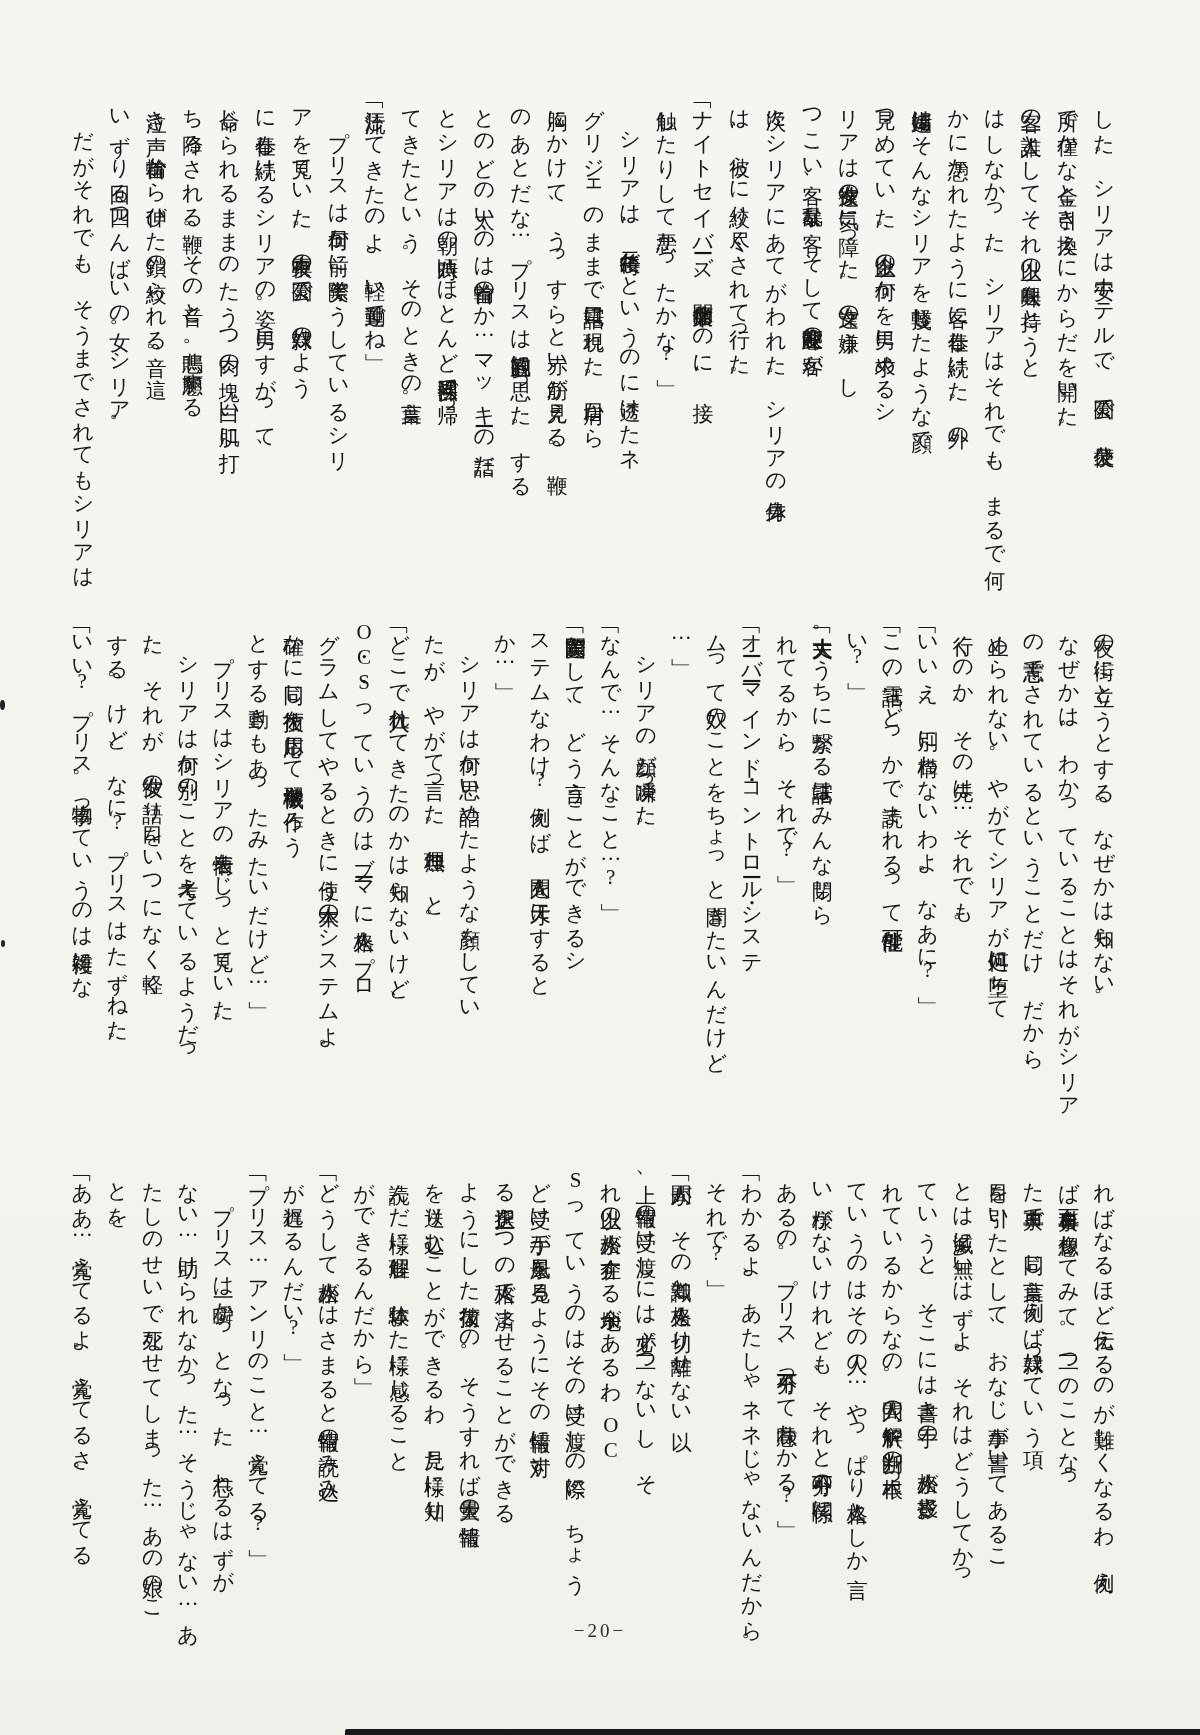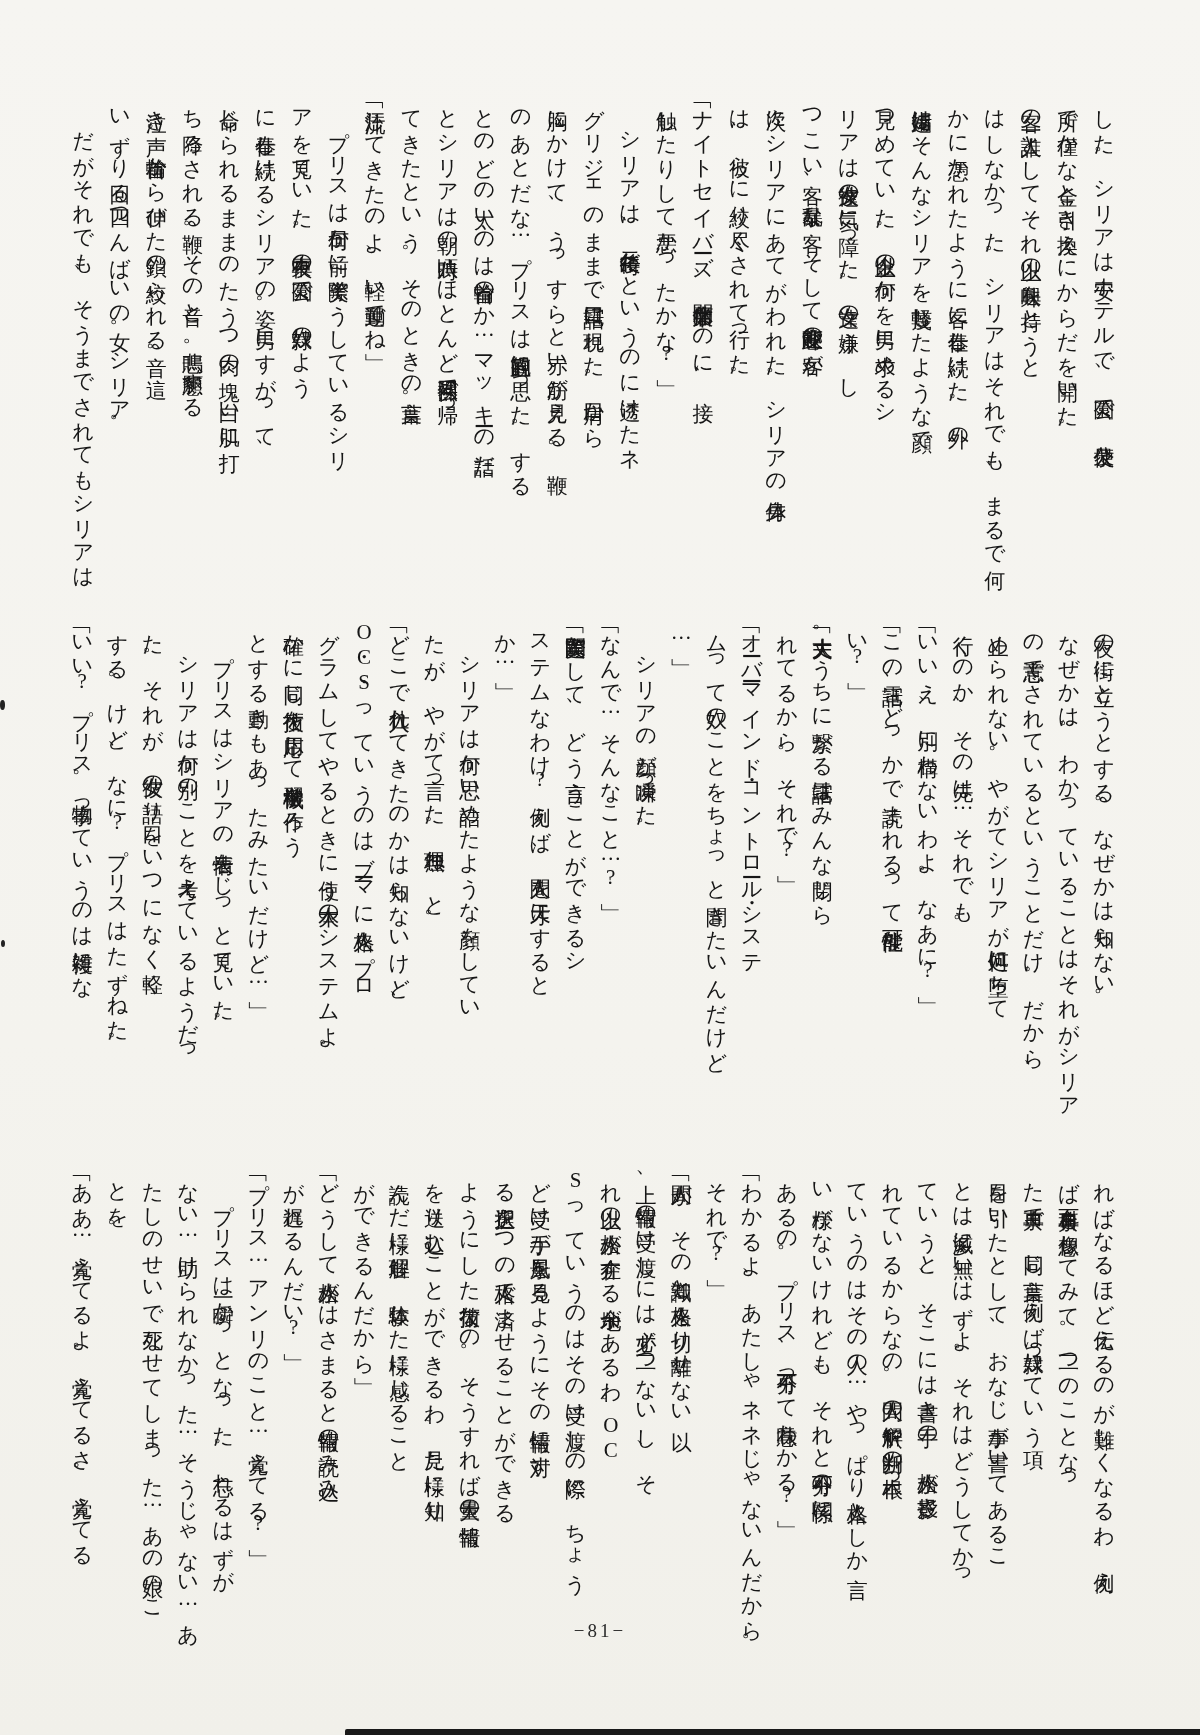--- a/index.html
+++ b/index.html
@@ -149,18 +149,18 @@
       <div class="col">「どうして人格がはさまると情報の読み込み</div>
       <div class="col">が遅れるんだい?」</div>
       <div class="col">「プリス…アンリのこと…覚えてる?」</div>
       <div class="col">　プリスは一瞬かっとなった。忘れるはずが</div>
       <div class="col">ない…助けられなかった…そうじゃない…あ</div>
       <div class="col">たしのせいで死なせてしまった…あの娘のこ</div>
       <div class="col">とを。</div>
       <div class="col">「ああ…覚えてるよ。覚えてるさ。覚えてる</div>
     </section>
 
-  <div class="page-number">−81−</div>
+  <div class="page-number">−20−</div>
 
   <div class="artifact-bottom"></div>
   <div class="speck speck-1"></div>
   <div class="speck speck-2"></div>
 </div>
 
 </body></html>

